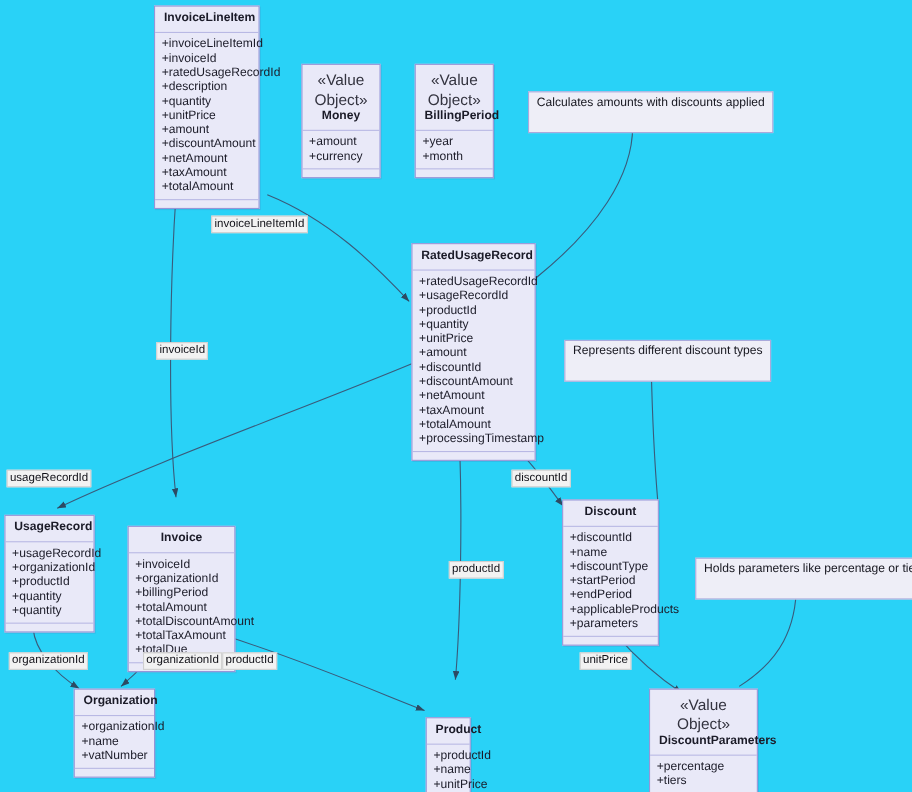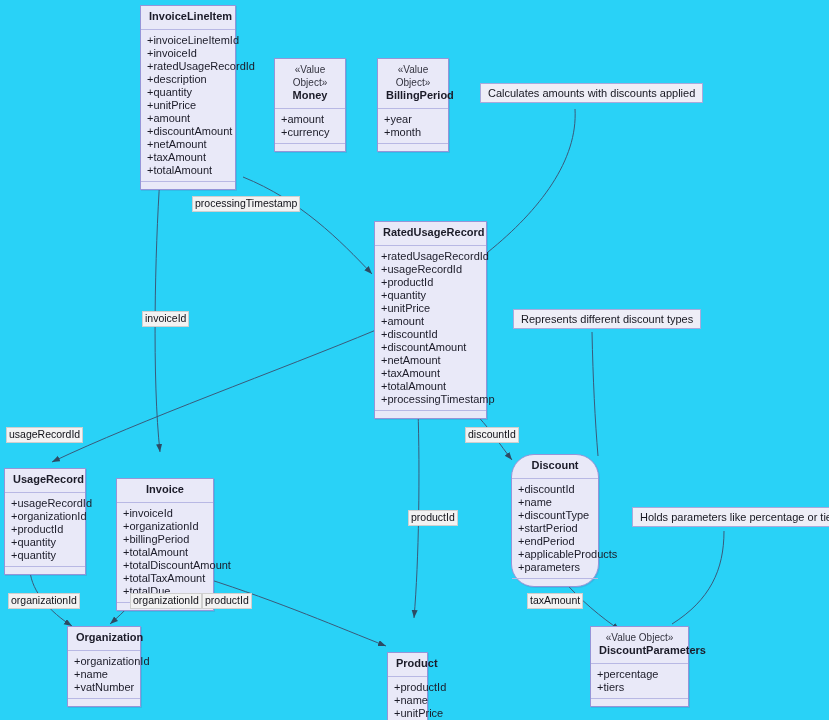--- a/index.html
+++ b/index.html
@@ -35,21 +35,21 @@
     text-align: center;
     font-size: 11px;
     font-weight: bold;
     color: #1b1b28;
     border-bottom: 1px solid #b8b8e4;
     line-height: 1.25;
   }
   .uml-stereotype {
     display: block;
     font-weight: normal;
-    font-size: 10px;
+    font-size: 14px;
     color: #33333f;
     line-height: 1.3;
   }
   .uml-attrs {
     padding: 4px 5px 4px 6px;
     border-bottom: 1px solid #b8b8e4;
   }
   .uml-attrs div {
     font-size: 11px;
     color: #1b1b28;
@@ -59,21 +59,21 @@
   .uml-methods {
     height: 7px;
   }
   .note {
     position: absolute;
     box-sizing: border-box;
     background: #eeeef7;
     border: 1px solid #a9a9dc;
     font-size: 11px;
     color: #16161f;
-    padding: 3px 7px 2px 7px;
+    padding: 3px 7px 20px 7px;
     white-space: nowrap;
     line-height: 13px;
   }
   .edge-label {
     position: absolute;
     background: #f2f2f2;
     border: 1px solid #cfcfcf;
     font-size: 10.5px;
     color: #111118;
     padding: 0px 2px 1px 2px;
@@ -208,21 +208,21 @@
       <div>+organizationId</div>
       <div>+billingPeriod</div>
       <div>+totalAmount</div>
       <div>+totalDiscountAmount</div>
       <div>+totalTaxAmount</div>
       <div>+totalDue</div>
     </div>
     <div class="uml-methods"></div>
   </div>
 
-  <div class="uml-class" style="left:511px; top:454px; width:88px;border-radius:23px;">
+  <div class="uml-class" style="left:511px; top:454px; width:88px;">
     <div class="uml-head">
       <span>Discount</span>
     </div>
     <div class="uml-attrs">
       <div>+discountId</div>
       <div>+name</div>
       <div>+discountType</div>
       <div>+startPeriod</div>
       <div>+endPeriod</div>
       <div>+applicableProducts</div>
@@ -265,23 +265,23 @@
       <div>+percentage</div>
       <div>+tiers</div>
     </div>
     <div class="uml-methods"></div>
   </div>
 
   <div class="note" style="left:480px; top:83px;">Calculates amounts with discounts applied</div>
   <div class="note" style="left:513px; top:309px;">Represents different discount types</div>
   <div class="note" style="left:632px; top:507px;">Holds parameters like percentage or tiers</div>
 
-  <div class="edge-label" style="left:192px; top:196px;">processingTimestamp</div>
+  <div class="edge-label" style="left:192px; top:196px;">invoiceLineItemId</div>
   <div class="edge-label" style="left:142px; top:311px;">invoiceId</div>
   <div class="edge-label" style="left:6px; top:427px;">usageRecordId</div>
   <div class="edge-label" style="left:465px; top:427px;">discountId</div>
   <div class="edge-label" style="left:408px; top:510px;">productId</div>
   <div class="edge-label" style="left:8px; top:593px;">organizationId</div>
   <div class="edge-label" style="left:130px; top:593px;">organizationId</div>
   <div class="edge-label" style="left:202px; top:593px;">productId</div>
-  <div class="edge-label" style="left:527px; top:593px;">taxAmount</div>
+  <div class="edge-label" style="left:527px; top:593px;">unitPrice</div>
 
 </div>
 
 </body></html>

